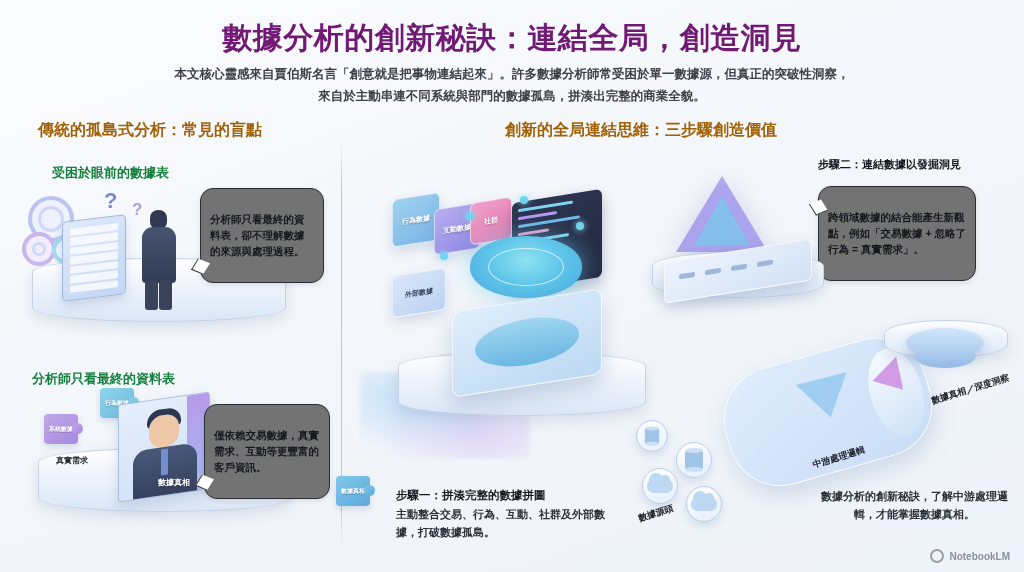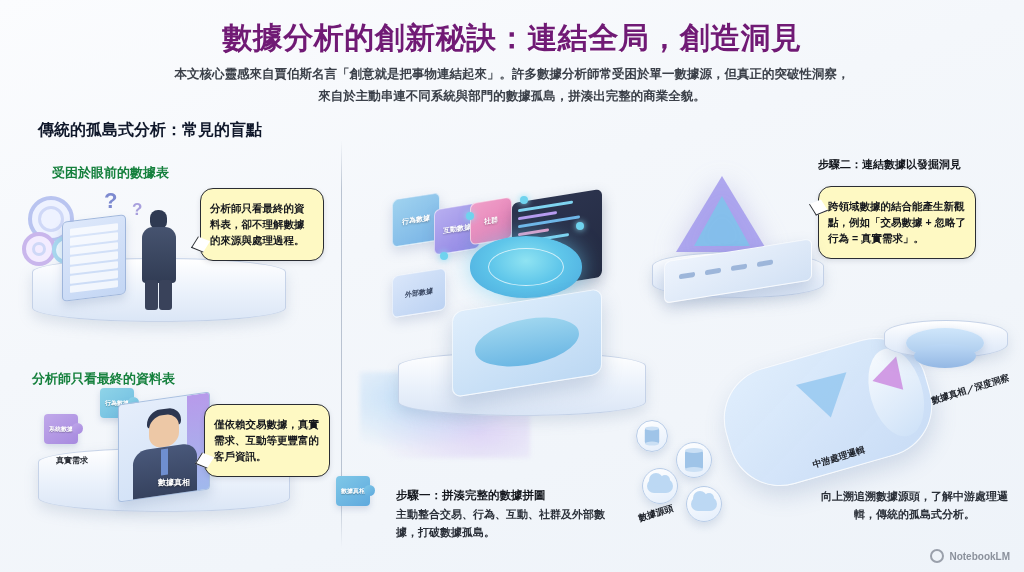--- a/index.html
+++ b/index.html
@@ -16,21 +16,21 @@
     position:absolute;left:0;right:0;top:18px;text-align:center;
     font-size:30px;font-weight:bold;letter-spacing:.5px;color:#701a75;
     text-shadow:0 1px 0 rgba(255,255,255,.8);
   }
   .subtitle{
     position:absolute;left:170px;right:170px;top:64px;text-align:center;
     font-size:12.5px;line-height:1.75;color:#3b4049;font-weight:bold;
   }
 
   
-  .col-head{position:absolute;font-size:16px;font-weight:bold;color:#0f172a;}
+  .col-head{position:absolute;font-size:16px;font-weight:bold;color:#a16207;}
   #head-left{left:38px;top:120px;}
   #head-right{left:505px;top:120px;}
 
   .divider{
     position:absolute;left:341px;top:140px;width:1px;height:408px;
     background:linear-gradient(180deg,rgba(180,190,205,0) 0%,rgba(175,186,202,.85) 12%,rgba(175,186,202,.85) 88%,rgba(180,190,205,0) 100%);
   }
 
   
   .sub-label{position:absolute;font-size:13px;font-weight:bold;color:#15803d;}
@@ -41,22 +41,22 @@
   #step2-head{left:818px;top:157px;}
 
   .step-block{position:absolute;}
   .step-block .sh{font-size:11.5px;font-weight:bold;color:#15181e;margin-bottom:3px;}
   .step-block .sb{font-size:11px;line-height:1.6;color:#2b3039;font-weight:bold;}
   #step1{left:396px;top:488px;width:212px;}
   #step3{left:812px;top:488px;width:205px;text-align:center;}
 
   
   .bubble{
-    position:absolute;background:#fef9c3;border:1.6px solid #2a2d33;border-radius:13px;
-    padding:12px 9px;font-size:10.5px;line-height:1.5;font-weight:bold;color:#16181d;
+    position:absolute;background:#737373;border:1.6px solid #2a2d33;border-radius:13px;
+    padding:23px 9px;font-size:10.5px;line-height:1.5;font-weight:bold;color:#16181d;
     box-shadow:0 2px 5px rgba(40,50,70,.12);
   }
   .bubble:before{
     content:"";position:absolute;width:12px;height:12px;background:#fff;
     border-left:1.6px solid #2a2d33;border-bottom:1.6px solid #2a2d33;
   }
   #bub1{left:200px;top:188px;width:104px;}
   #bub1:before{left:-7px;bottom:9px;transform:rotate(22deg) skewX(-10deg);}
   #bub2{left:204px;top:404px;width:106px;}
   #bub2:before{left:-7px;bottom:9px;transform:rotate(22deg) skewX(-10deg);}
@@ -262,20 +262,21 @@
 </style>
 </head>
 <body>
 
 <div class="page">
 
   <div class="title">數據分析的創新秘訣：連結全局，創造洞見</div>
   <div class="subtitle">本文核心靈感來自賈伯斯名言「創意就是把事物連結起來」。許多數據分析師常受困於單一數據源，但真正的突破性洞察，來自於主動串連不同系統與部門的數據孤島，拼湊出完整的商業全貌。</div>
 
   <div class="col-head" id="head-left">傳統的孤島式分析：常見的盲點</div>
+  <div class="col-head" id="head-right">創新的全局連結思維：三步驟創造價值</div>
   <div class="divider"></div>
 
   <div class="sub-label" id="lab-a">受困於眼前的數據表</div>
 
   <div class="plat" id="plat-l1"></div>
   <div class="gear" id="gear1"></div>
   <div class="gear" id="gear2"></div>
   <div class="gear" id="gear3"></div>
   <div class="qmark" id="q1">?</div>
   <div class="qmark" id="q2">?</div>
@@ -401,21 +402,21 @@
 
   <div class="rtag" id="rtag1">數據源頭</div>
   <div class="rtag" id="rtag2">中游處理邏輯</div>
   <div class="rtag" id="rtag3">數據真相／深度洞察</div>
 
   <div class="step-block" id="step1">
     <div class="sh">步驟一：拼湊完整的數據拼圖</div>
     <div class="sb">主動整合交易、行為、互動、社群及外部數據，打破數據孤島。</div>
   </div>
   <div class="step-block" id="step3">
-    <div class="sb">向上溯追溯數據源頭，了解中游處理邏輯，傳統的孤島式分析。</div>
+    <div class="sb">數據分析的創新秘訣，了解中游處理邏輯，才能掌握數據真相。</div>
   </div>
 
   <div class="watermark">
     <span class="wm-dot"></span>
     <span>NotebookLM</span>
   </div>
 
 </div>
 
 </body></html>

